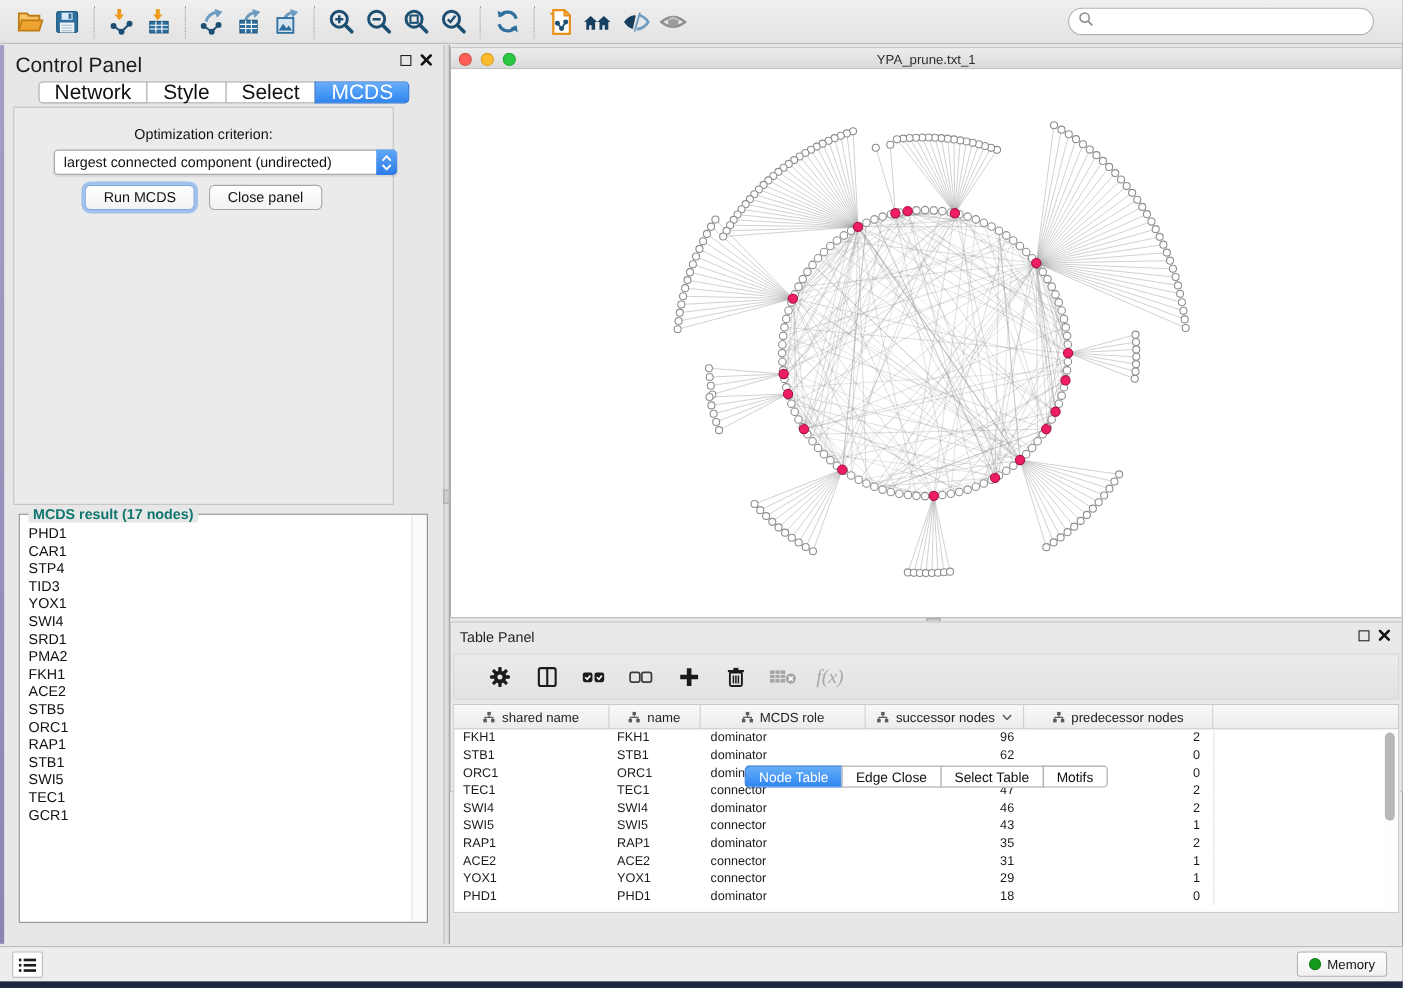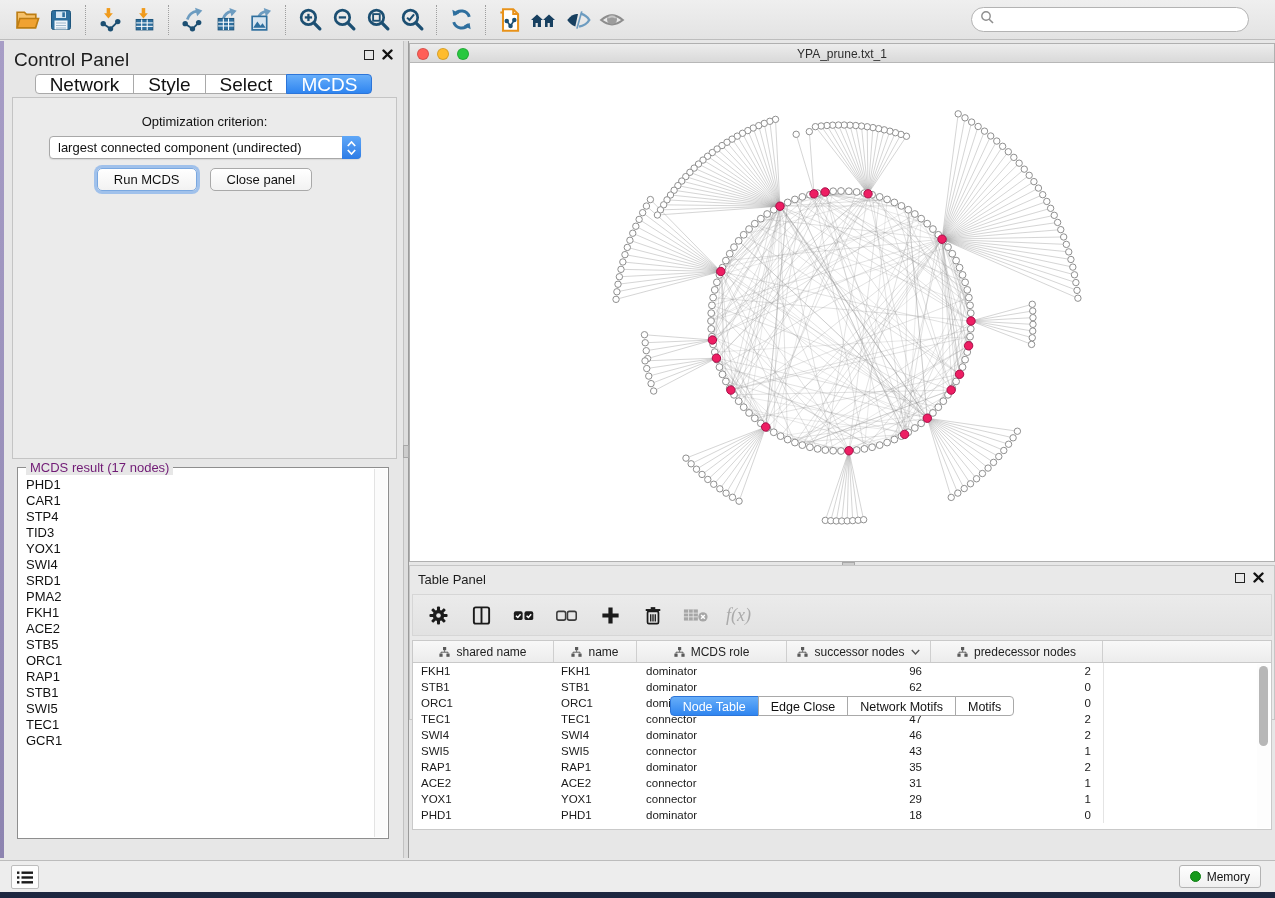--- a/index.html
+++ b/index.html
@@ -26,39 +26,39 @@
   .win-btns{position:absolute;right:10px;top:8px;display:flex;gap:8px;align-items:center;}
   .float-btn{width:10px;height:10px;border:1.6px solid #222;}
   .close-btn svg{display:block;}
   .cp-tabs{position:absolute;left:0;top:33px;width:100%;display:flex;justify-content:center;}
   .seg{display:flex;}
   .seg .tab{height:20px;line-height:20px;padding:0 14px;font-size:19px;background:#fff;
     border:1px solid #a9a9a9;margin-left:-1px;color:#111;}
   .seg .tab:first-child{border-radius:4px 0 0 4px;margin-left:0;}
   .seg .tab:last-child{border-radius:0 4px 4px 0;}
   .seg .tab.sel{background:linear-gradient(#67aef9,#2f85f0);border-color:#2d75d8;color:#fff;}
-  .cp-content{position:absolute;left:8px;top:56px;width:385px;height:362px;
+  .cp-content{position:absolute;left:8px;top:56px;width:346px;height:362px;
     background:#ebebeb;border:1px solid #c4c4c4;}
   .opt-label{position:absolute;left:0;top:16px;width:100%;text-align:center;font-size:13px;color:#111;}
   .dropdown{position:absolute;left:36px;top:38px;width:312px;height:23px;background:#fff;
     border:1px solid #a8a8a8;border-radius:4px;display:flex;align-items:center;
     box-shadow:0 1px 1px rgba(0,0,0,.08);}
   .dd-value{flex:1;font-size:13px;padding-left:8px;color:#111;white-space:nowrap;overflow:hidden;}
   .dd-stepper{width:19px;height:23px;margin:-1px -1px -1px 0;border-radius:0 4px 4px 0;
     background:linear-gradient(#5fa7f7,#2d7ce6);display:flex;flex-direction:column;
     align-items:center;justify-content:center;gap:2px;}
   .btn-row{position:absolute;left:0;top:70px;width:100%;display:flex;justify-content:center;gap:13px;}
   .mac-btn{height:23px;padding:0 16px;background:linear-gradient(#ffffff,#f2f2f2);
     border:1px solid #a9a9a9;border-radius:5px;font-size:13px;color:#111;
     display:flex;align-items:center;}
   .mac-btn.focus{box-shadow:0 0 0 3px rgba(110,165,235,.6);border-color:#7aa8e0;}
   .result-box{position:absolute;left:13px;top:426px;width:372px;bottom:19px;
     border:1px solid #8e8e8e;background:#fff;}
   .result-legend{position:absolute;left:8px;top:-8px;background:#e7e7e7;padding:0 4px;
-    font-size:13px;color:#701a75;}
+    font-size:13px;color:#0f766e;font-weight:bold;}
   .result-list{position:absolute;left:1px;top:3px;right:14px;bottom:1px;overflow:hidden;
     padding:6px 0 0 7px;font-size:13px;line-height:16px;color:#111;}
   .result-scroll{position:absolute;right:1px;top:1px;width:13px;bottom:1px;
     background:#fbfbfb;border-left:1px solid #e3e3e3;}
   
   .v-splitter{position:absolute;left:403px;top:41px;width:6px;height:817px;background:#dedede;
     border-left:1px solid #c2c2c2;border-right:1px solid #9b9b9b;}
   .v-grip{position:absolute;left:-1px;top:404px;width:6px;height:13px;background:#cdcdcd;
     border:1px solid #a8a8a8;}
   
@@ -72,21 +72,21 @@
   .net-canvas{position:absolute;left:0;top:19px;right:0;bottom:0;background:#fff;overflow:hidden;}
   .h-grip{position:absolute;left:50%;top:521px;width:13px;height:6px;background:#cdcdcd;
     border:1px solid #a8a8a8;}
   
   .table-panel{position:absolute;left:0;top:524px;right:0;bottom:0;background:#e9e9e9;
     border:1px solid #c6c6c6;}
   .tp-title{position:absolute;left:8px;top:6px;font-size:13px;color:#1c1c1c;}
   .tp-winbtns{position:absolute;right:10px;top:6px;display:flex;gap:8px;align-items:center;}
   .tp-toolbar{position:absolute;left:2px;right:2px;top:28px;height:42px;
     background:linear-gradient(#ebebeb,#e2e2e2);border:1px solid #d6d6d6;
-    display:flex;align-items:center;padding-left:12px;gap:17px;}
+    display:flex;align-items:center;padding-left:28px;gap:17px;}
   .tpicon{width:26px;height:26px;display:flex;align-items:center;justify-content:center;}
   .fx{font-family:"Liberation Serif",serif;font-style:italic;font-size:18px;color:#aaaaaa;}
   .tp-table{position:absolute;left:2px;right:2px;top:74px;height:190px;background:#fff;
     border:1px solid #c9c9c9;overflow:hidden;}
   .thead{display:flex;height:22px;background:linear-gradient(#f8f8f8,#ececec);
     border-bottom:1px solid #c9c9c9;}
   .hcell{display:flex;align-items:center;justify-content:center;gap:6px;font-size:12px;color:#222;
     border-right:1px solid #cfcfcf;}
   .hc0{width:141px}.hc1{width:83px}.hc2{width:150px}.hc3{width:144px}.hc4{width:172px}
   .hfill{flex:1;border-right:none;}
@@ -1223,21 +1223,21 @@
           </div>
         <div class="tp-scroll">
             <div class="tp-thumb"></div>
           </div>
       </div>
 
       <div class="tp-tabs">
           <div class="seg" id="tp-tabs">
             <div class="tab sel">Node Table</div>
             <div class="tab">Edge Close</div>
-            <div class="tab">Network Motifs</div>
+            <div class="tab">Select Table</div>
             <div class="tab">Motifs</div>
           </div>
         </div>
     </div>
   </div>
 
   <div class="status-bar">
     <div class="list-btn">
       <svg width="16" height="13" viewBox="0 0 16 13">
           <g fill="#1b1b1b">

